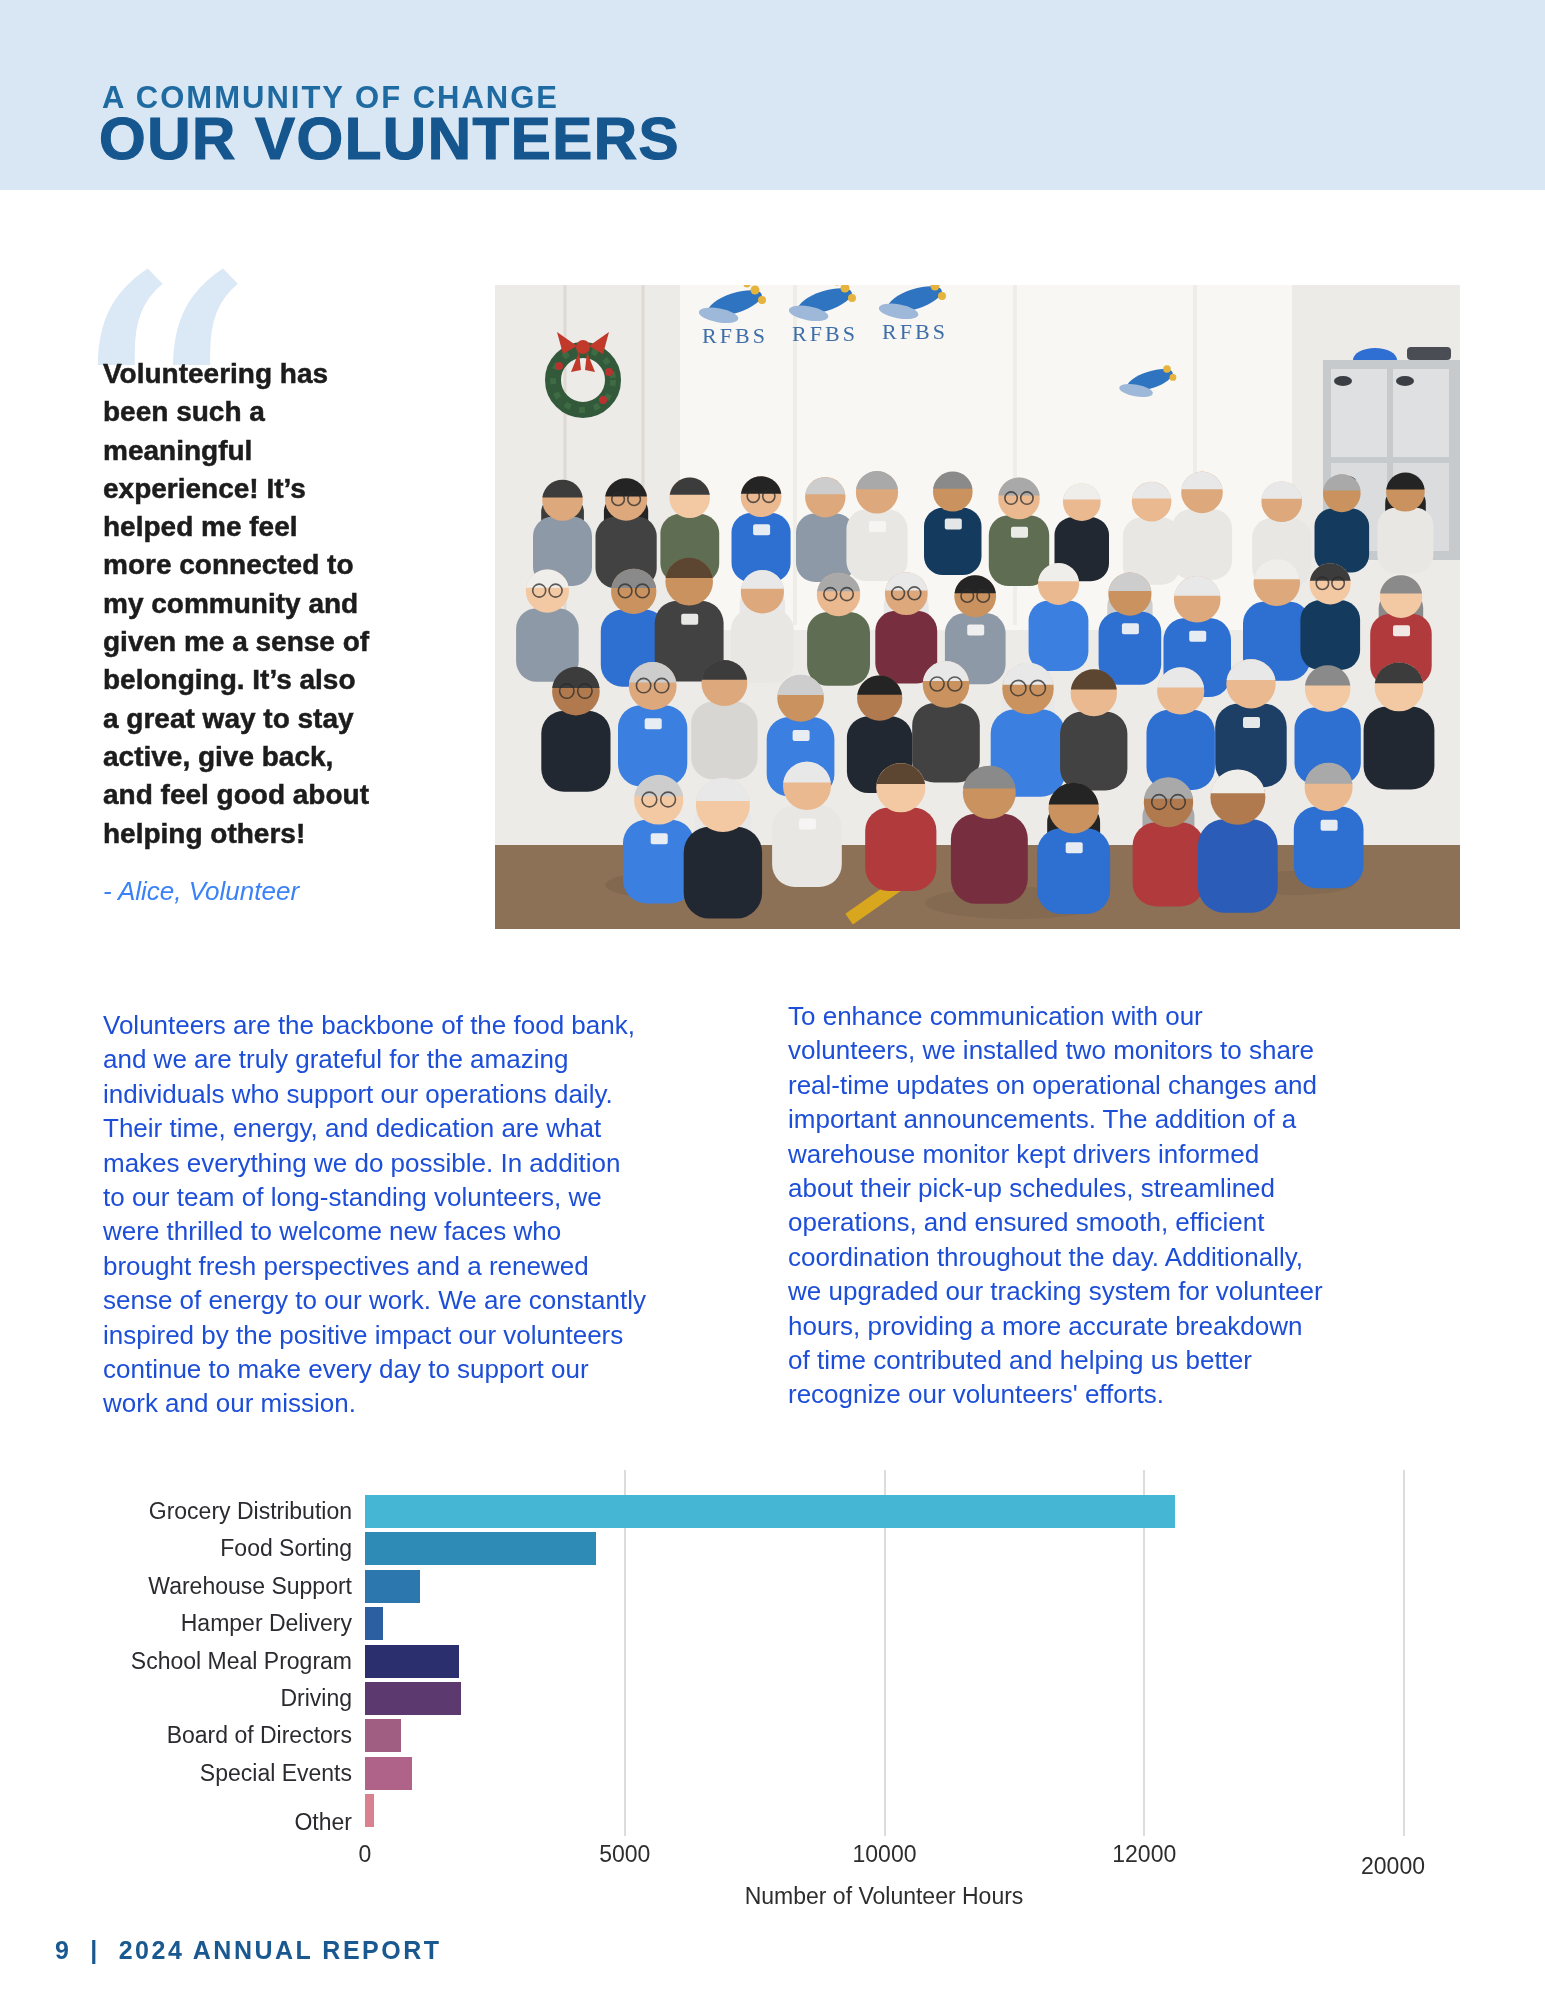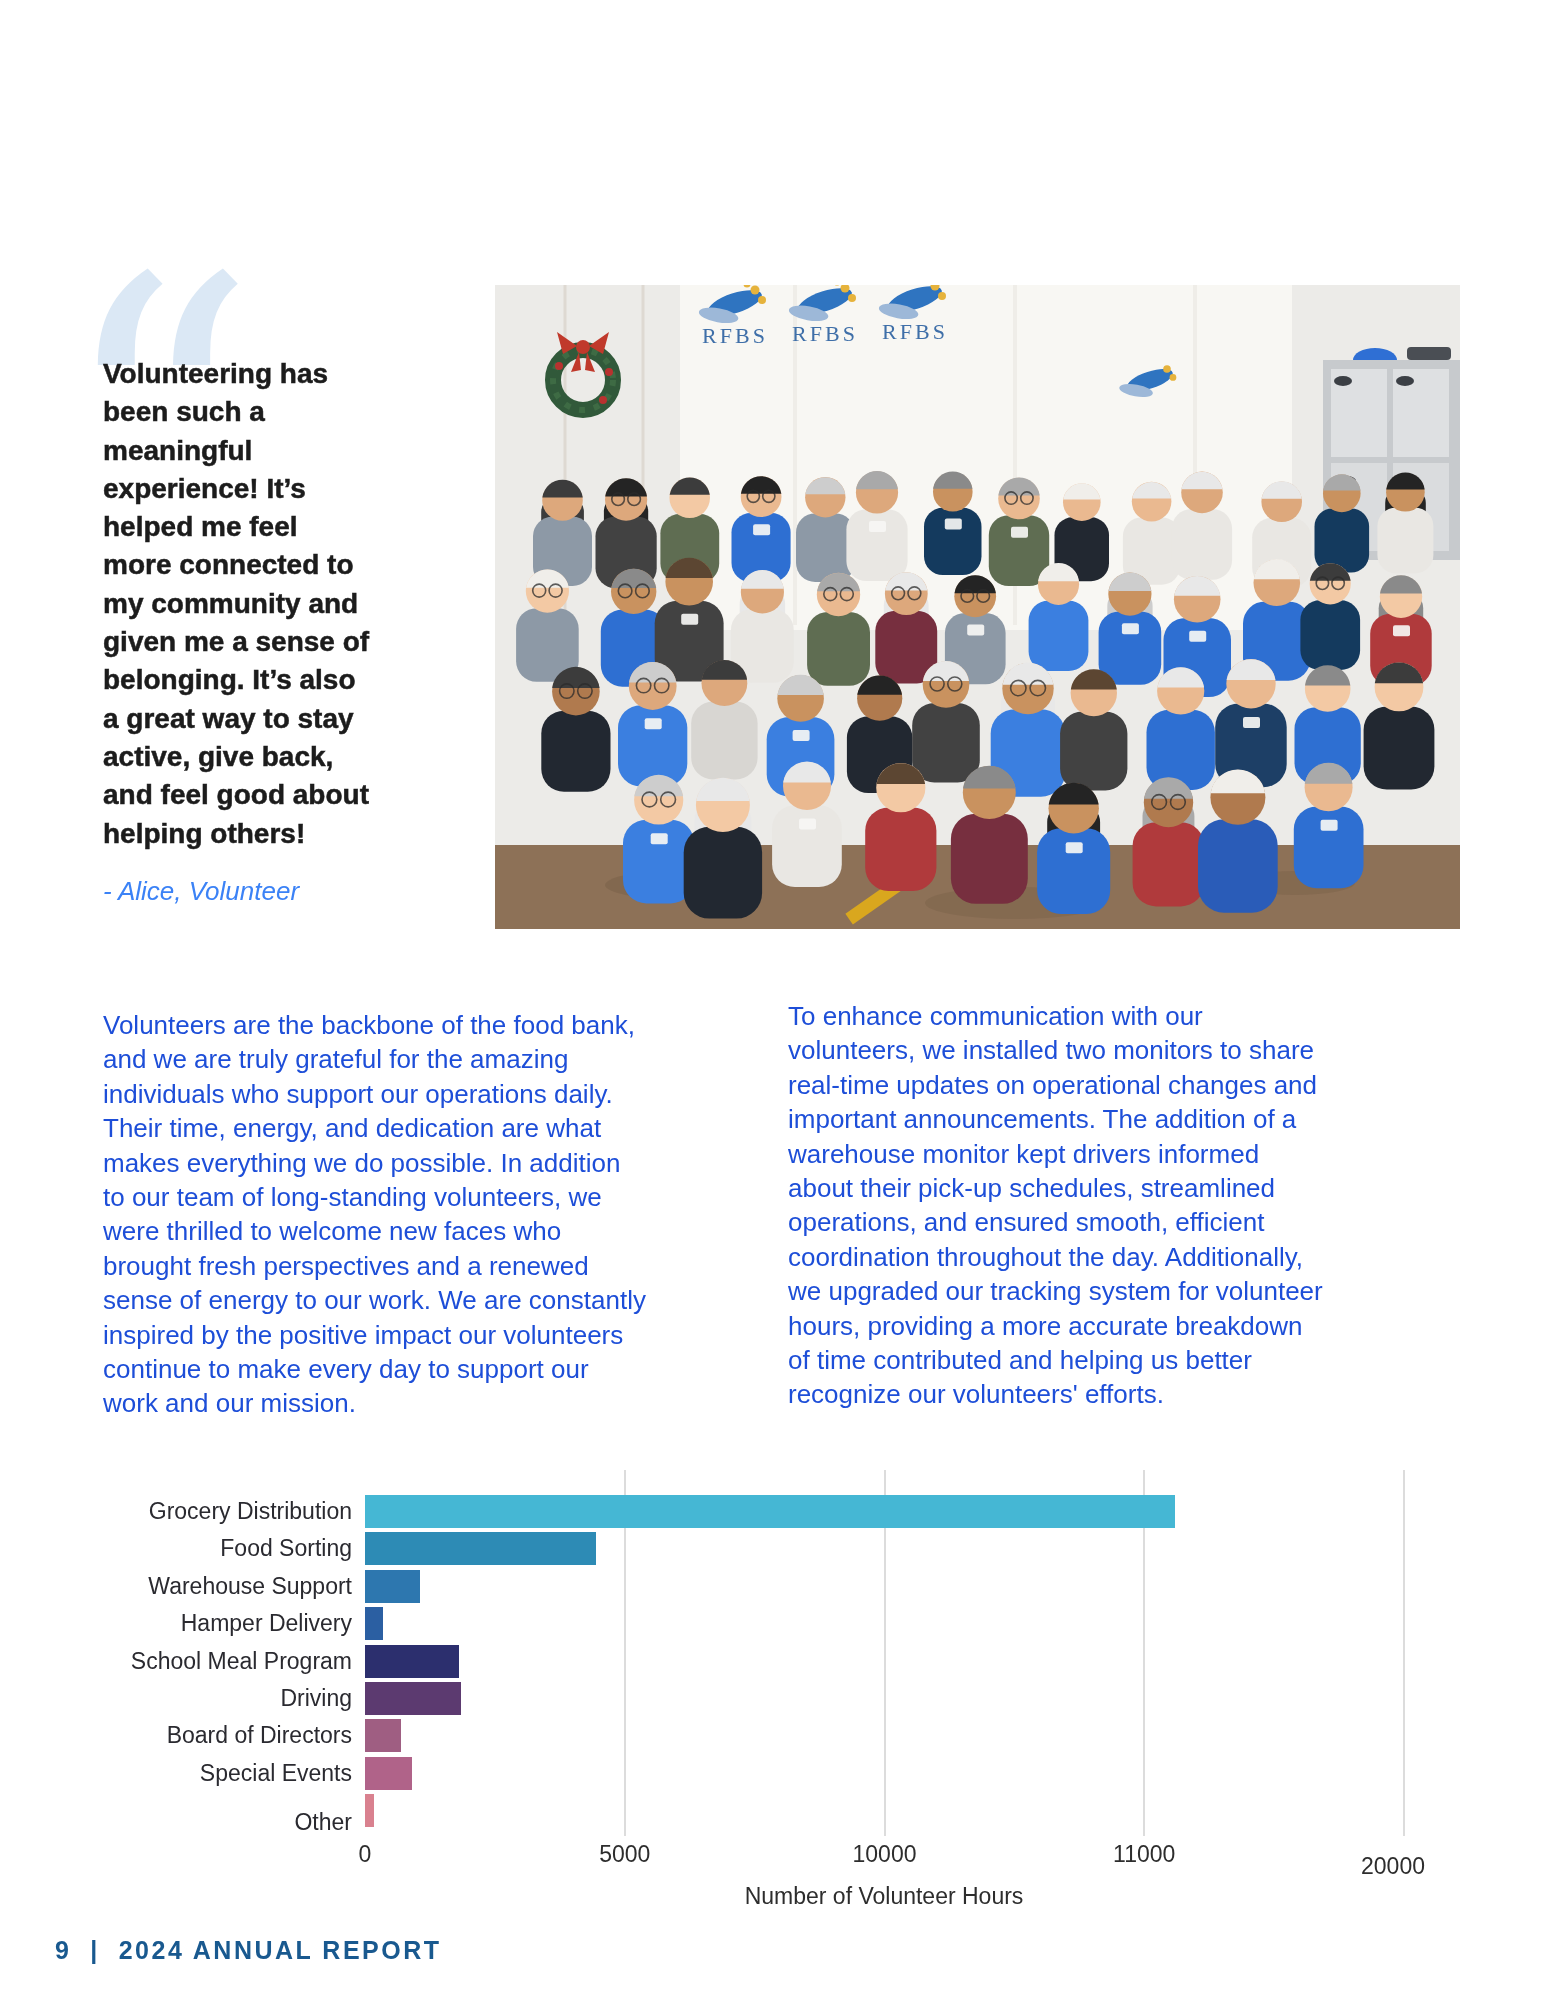--- a/index.html
+++ b/index.html
@@ -36,20 +36,24 @@
               font-size:23px;color:#2d2d2d;}
   
   .footer{position:absolute;left:55px;top:1936px;font-size:25px;font-weight:bold;
           letter-spacing:2.5px;color:#19598f;white-space:pre;}
 </style>
 </head>
 <body>
 
 <div class="page">
 
+  <header class="header-band">
+    <div class="eyebrow">A COMMUNITY OF CHANGE</div>
+    <div class="page-title">OUR VOLUNTEERS</div>
+  </header>
 
   <section>
     <span class="quote-mark">“</span>
     <blockquote class="quote-text">Volunteering has
 been such a
 meaningful
 experience! It’s
 helped me feel
 more connected to
 my community and
@@ -428,19 +432,19 @@
       <div class="chart-bar" style="left: 365px; top: 212px; width: 96.1075px; background: rgb(92, 58, 112);"></div>
       <div class="chart-label" style="left: 82px; width: 270px; top: 249.4px;">Board of Directors</div>
       <div class="chart-bar" style="left: 365px; top: 249.4px; width: 36.365px; background: rgb(159, 94, 130);"></div>
       <div class="chart-label" style="left: 82px; width: 270px; top: 286.8px;">Special Events</div>
       <div class="chart-bar" style="left: 365px; top: 286.8px; width: 46.755px; background: rgb(176, 99, 137);"></div>
       <div class="chart-label" style="left: 82px; width: 270px; top: 336px;">Other</div>
       <div class="chart-bar" style="left: 365px; top: 324.2px; width: 9.09125px; background: rgb(217, 129, 143);"></div>
       <div class="x-tick" style="left: 295px;">0</div>
       <div class="x-tick" style="left: 554.75px;">5000</div>
       <div class="x-tick" style="left: 814.5px;">10000</div>
-      <div class="x-tick" style="left: 1074.25px;">11000</div>
+      <div class="x-tick" style="left: 1074.25px;">12000</div>
       <div class="x-tick" style="left: 1323px; margin-top: 12px;">20000</div>
     </section>
 
   <footer class="footer">9  |  2024 ANNUAL REPORT</footer>
 
 </div>
 
 </body></html>

